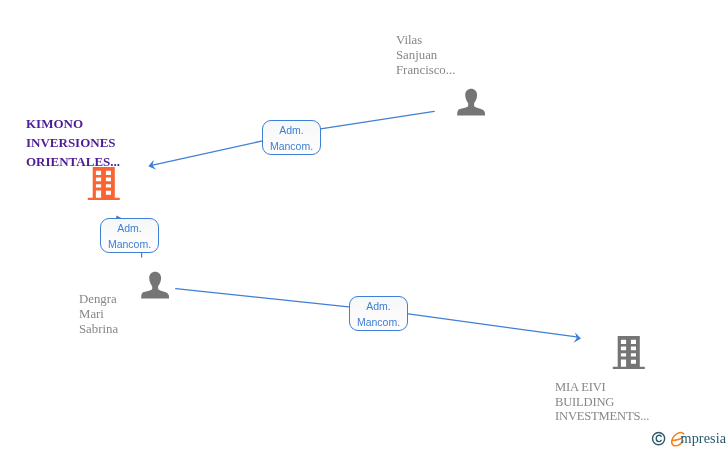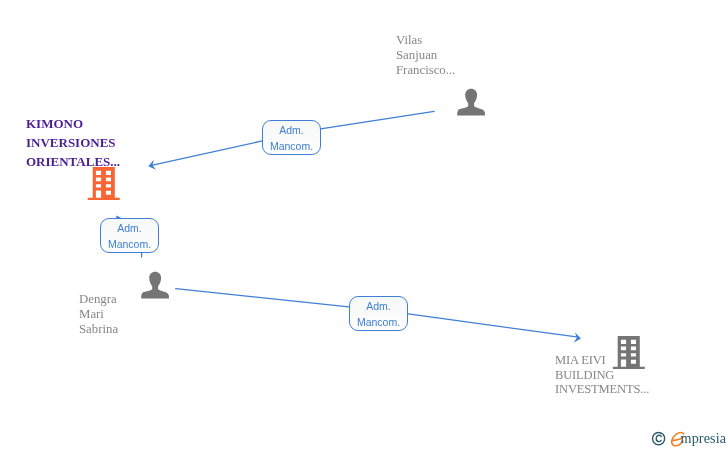--- a/index.html
+++ b/index.html
@@ -121,21 +121,21 @@
     </svg>
     <div class="node-label" style="left:79px; top:292px; width:144px;">Dengra
 Mari
 Sabrina</div>
   </div>
 
   <div class="node">
     <svg class="node-icon" style="left:612px; top:334px;" width="34" height="36" viewBox="0 0 34 36">
       <path fill="#757575" fill-rule="evenodd" d="M5.7 1.9 h22.1 v30.9 h5.0 v2.3 h-32.0 v-2.3 h4.9 Z M8.9 5.7 h5.2 v4.2 h-5.2 Z M18.9 5.7 h5.1 v4.2 h-5.1 Z M8.9 12.5 h5.2 v3.7 h-5.2 Z M18.9 12.5 h5.1 v3.7 h-5.1 Z M8.9 19.3 h5.2 v3.3 h-5.2 Z M18.9 19.3 h5.1 v3.3 h-5.1 Z M8.9 25.5 h5.2 v7.3 h-5.2 Z M18.9 25.7 h5.1 v4.1 h-5.1 Z"></path>
     </svg>
-    <div class="node-label caps" style="left:555px; top:353px; width:144px;">MIA EIVI
+    <div class="node-label caps" style="left:555px; top:380px; width:144px;">MIA EIVI
 BUILDING
 INVESTMENTS...</div>
   </div>
 
   <div class="edge-box" style="left:262px; top:120px; width:59px; height:35px;">Adm.
 Mancom.</div>
   <div class="edge-box" style="left:100px; top:218px; width:59px; height:35px;">Adm.
 Mancom.</div>
   <div class="edge-box" style="left:349px; top:296px; width:59px; height:35px;">Adm.
 Mancom.</div>

